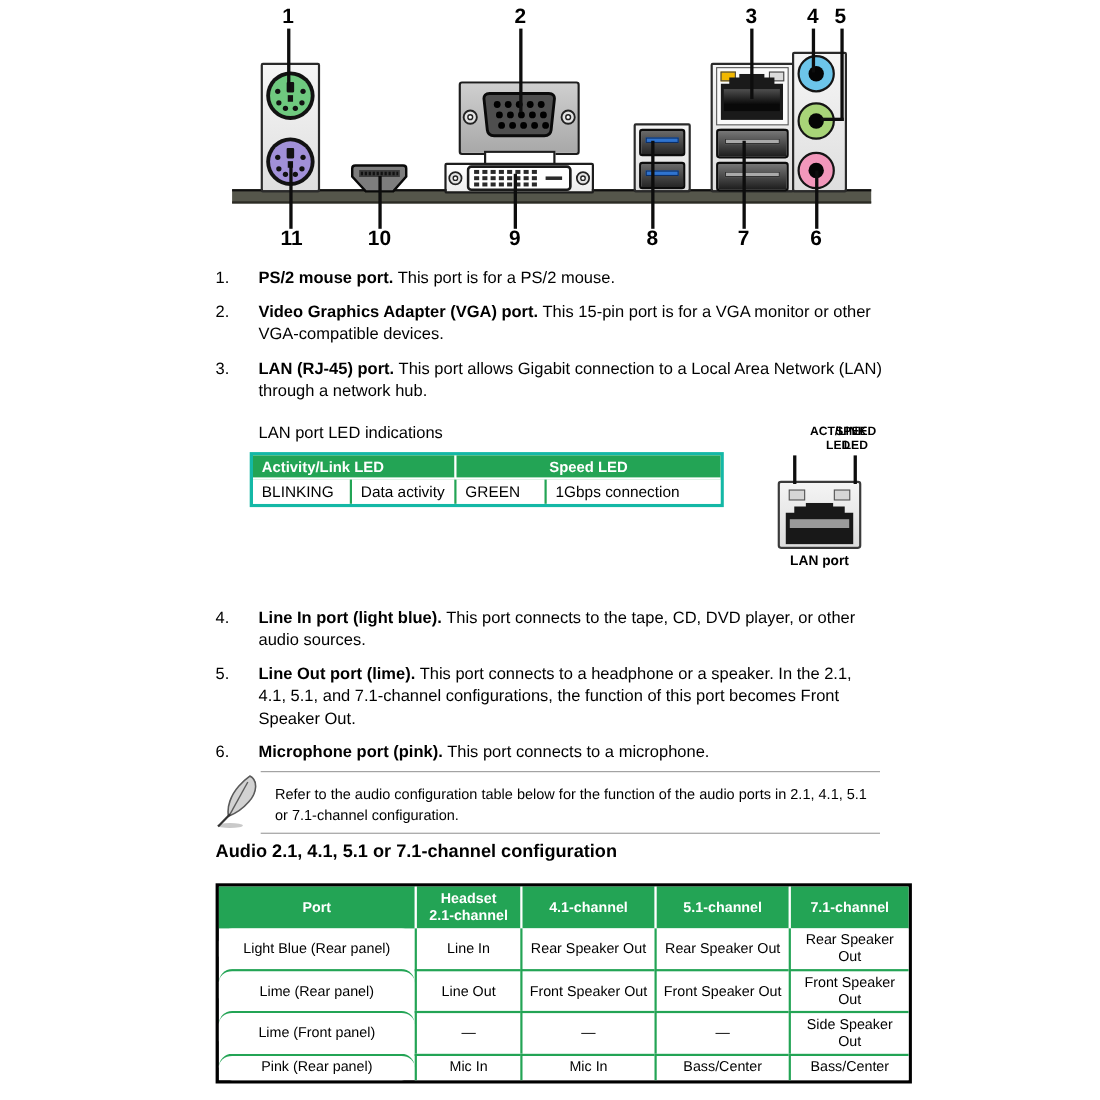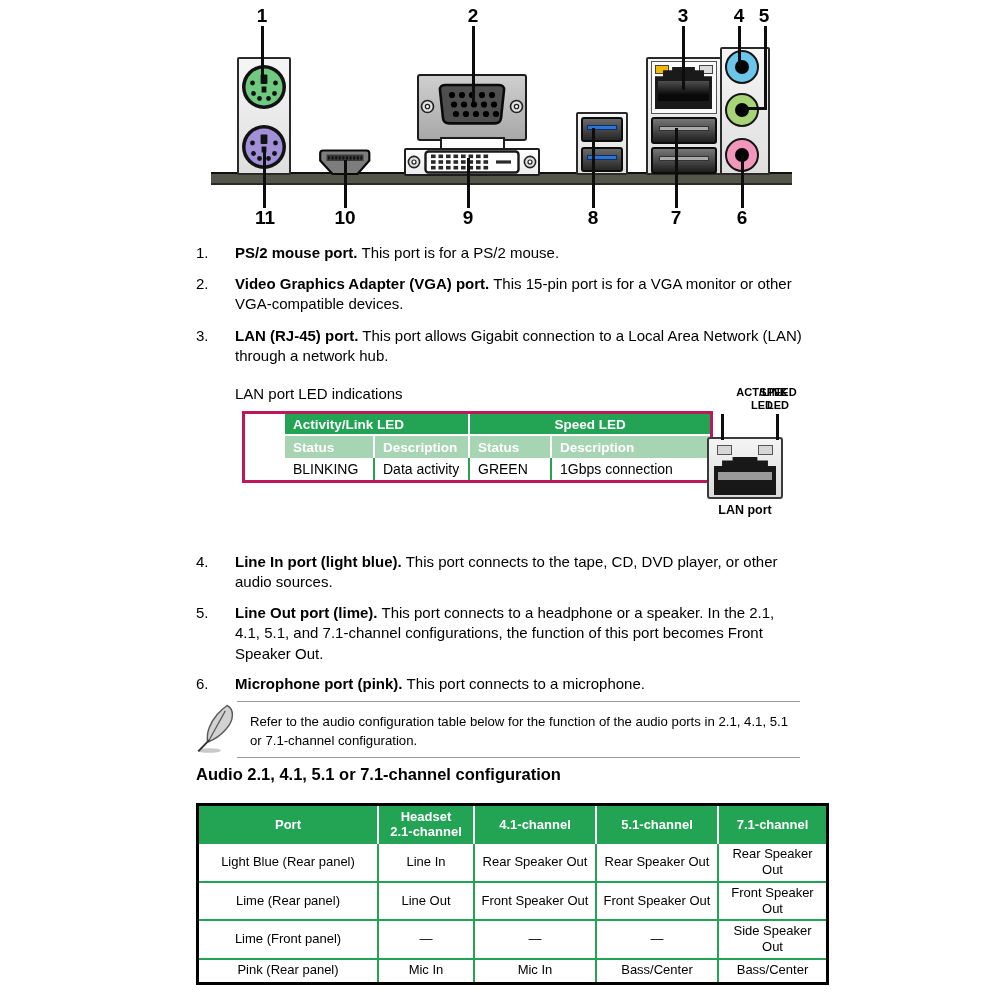--- a/index.html
+++ b/index.html
@@ -51,21 +51,21 @@
                  border-radius:50%; background:#050505; }
 
   
   .item { position:absolute; left:196px; width:606px; display:flex; font-size:15px; line-height:1.36; }
   .inum { flex:none; width:39px; }
   .ititle { font-weight:bold; margin-right:4px; }
 
   
   .sect-heading { position:absolute; font-weight:normal; font-size:15px; }
   table { border-collapse:separate; border-spacing:0; }
-  .led-table { position:absolute; left:242px; top:411px; width:425px; border:3px solid #be185d; font-size:13.5px; table-layout:fixed;padding-left:40px; }
+  .led-table { position:absolute; left:227px; top:411px; width:425px; border:3px solid #14b8a6; font-size:13.5px; table-layout:fixed; }
   .led-table th { background:#23a455; color:#fff; font-weight:bold; text-align:left; padding:2px 8px; height:22px; }
   .led-table th.sub { background:#a7d5b3; }
   .led-table th + th { border-left:2px solid #fff; }
   .led-table tr.grp th { border-bottom:2px solid #fff; }
   .led-table th.ctr { text-align:center; }
   .led-table td { background:#fff; padding:1px 8px; height:22px; font-size:14px; }
   .led-table td + td { border-left:2px solid #23a455; }
   .led-table tbody tr + tr td { border-top:2px solid #23a455; }
 
   
@@ -84,21 +84,21 @@
 
   
   .audio-heading { position:absolute; left:196px; top:765px; font-weight:bold; font-size:16.5px; }
   .audio-table { position:absolute; left:196px; top:803px; width:627px; border:3px solid #000000; table-layout:fixed; font-size:13px; }
   .audio-table th { background:#23a455; color:#fff; font-weight:bold; text-align:center; height:38px; padding:2px 3px;
                     white-space:pre-line; line-height:1.15; }
   .audio-table th + th { border-left:2px solid #fff; }
   .audio-table td { background:#fff; text-align:center; padding:2px 3px; height:24px; line-height:1.25; }
   .audio-table td + td { border-left:2px solid #23a455; }
   .audio-table tbody tr + tr td { border-top:2px solid #23a455; }
-  .audio-table td.portcol { padding:2px 14px; }
+  .audio-table td.portcol { padding:2px 14px;border-radius:12px; }
 </style>
 </head>
 <body>
 
 <div class="page">
 
   <div class="figure">
     <div class="edgebar"></div>
 
     <div class="bracket" style="left:237px; top:57px; width:54px; height:118px;"></div>
@@ -279,26 +279,20 @@
         <col style="width:88px">
         <col style="width:95px">
         <col style="width:82px">
         <col style="width:160px">
       </colgroup>
     <thead>
       <tr class="grp">
         <th colspan="2">Activity/Link LED</th>
         <th colspan="2" class="ctr">Speed LED</th>
       </tr>
-      <tr>
-        <th class="sub">Status</th>
-        <th class="sub">Description</th>
-        <th class="sub">Status</th>
-        <th class="sub">Description</th>
-      </tr>
     </thead>
     <tbody>
       <tr>
         <td>BLINKING</td>
         <td>Data activity</td>
         <td>GREEN</td>
         <td>1Gbps connection</td>
       </tr>
     </tbody>
   </table>

